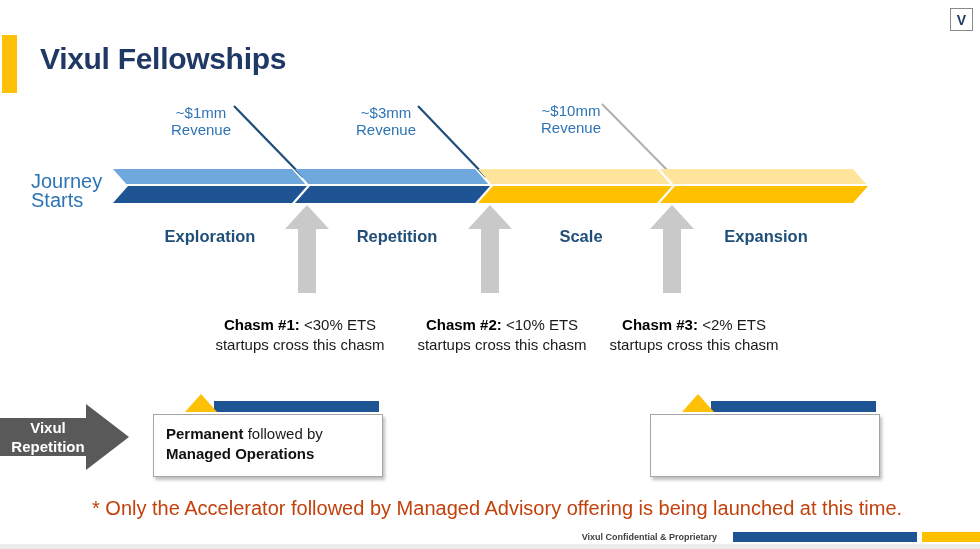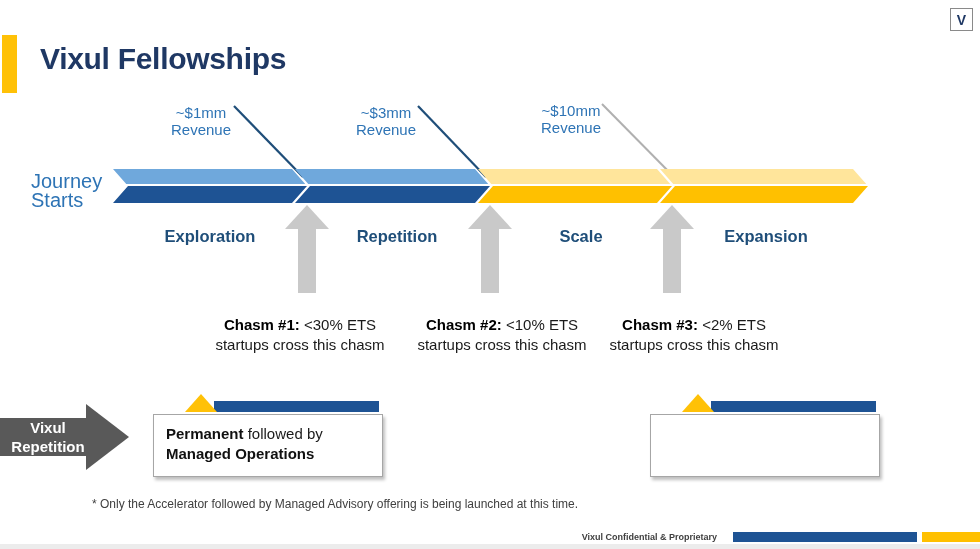--- a/index.html
+++ b/index.html
@@ -54,21 +54,21 @@
   
   .card { position:absolute; top:414px; width:230px; height:63px; background:#ffffff; border:1px solid #A6A6A6;
           box-shadow:2px 3px 3px rgba(0,0,0,0.25); padding:9px 12px; font-size:15px; line-height:20px; color:#1a1a1a; }
   .card.tan { background:#FBE5A2; }
   .cd1 { left:153px; } .cd2 { left:410px; } .cd3 { left:650px; }
   .card .bar { position:absolute; top:-14px; left:60px; right:3px; height:11px; background:#1E5394; }
   .card .tri { position:absolute; top:-21px; left:31px; width:0; height:0;
                border-left:16px solid transparent; border-right:16px solid transparent; border-bottom:18px solid #FFC107; z-index:2; }
   .card b { color:#111; }
 
-  .footnote { position:absolute; left:92px; top:497px; font-size:12px; color:#404040; }
+  .footnote { position:absolute; left:92px; top:497px; font-size:20px; color:#c2410c; }
 
   
   .conf { position:absolute; right:263px; top:532px; font-size:9px; font-weight:bold; color:#3f3f3f; }
   .foot-blue { position:absolute; left:733px; top:532px; width:184px; height:10px; background:#1E5394; }
   .foot-gold { position:absolute; left:922px; top:532px; width:58px; height:10px; background:#FFC000; }
   .foot-strip { position:absolute; left:0; top:544px; width:980px; height:5px; background:#ECECEC; }
 </style>
 </head>
 <body>
 

